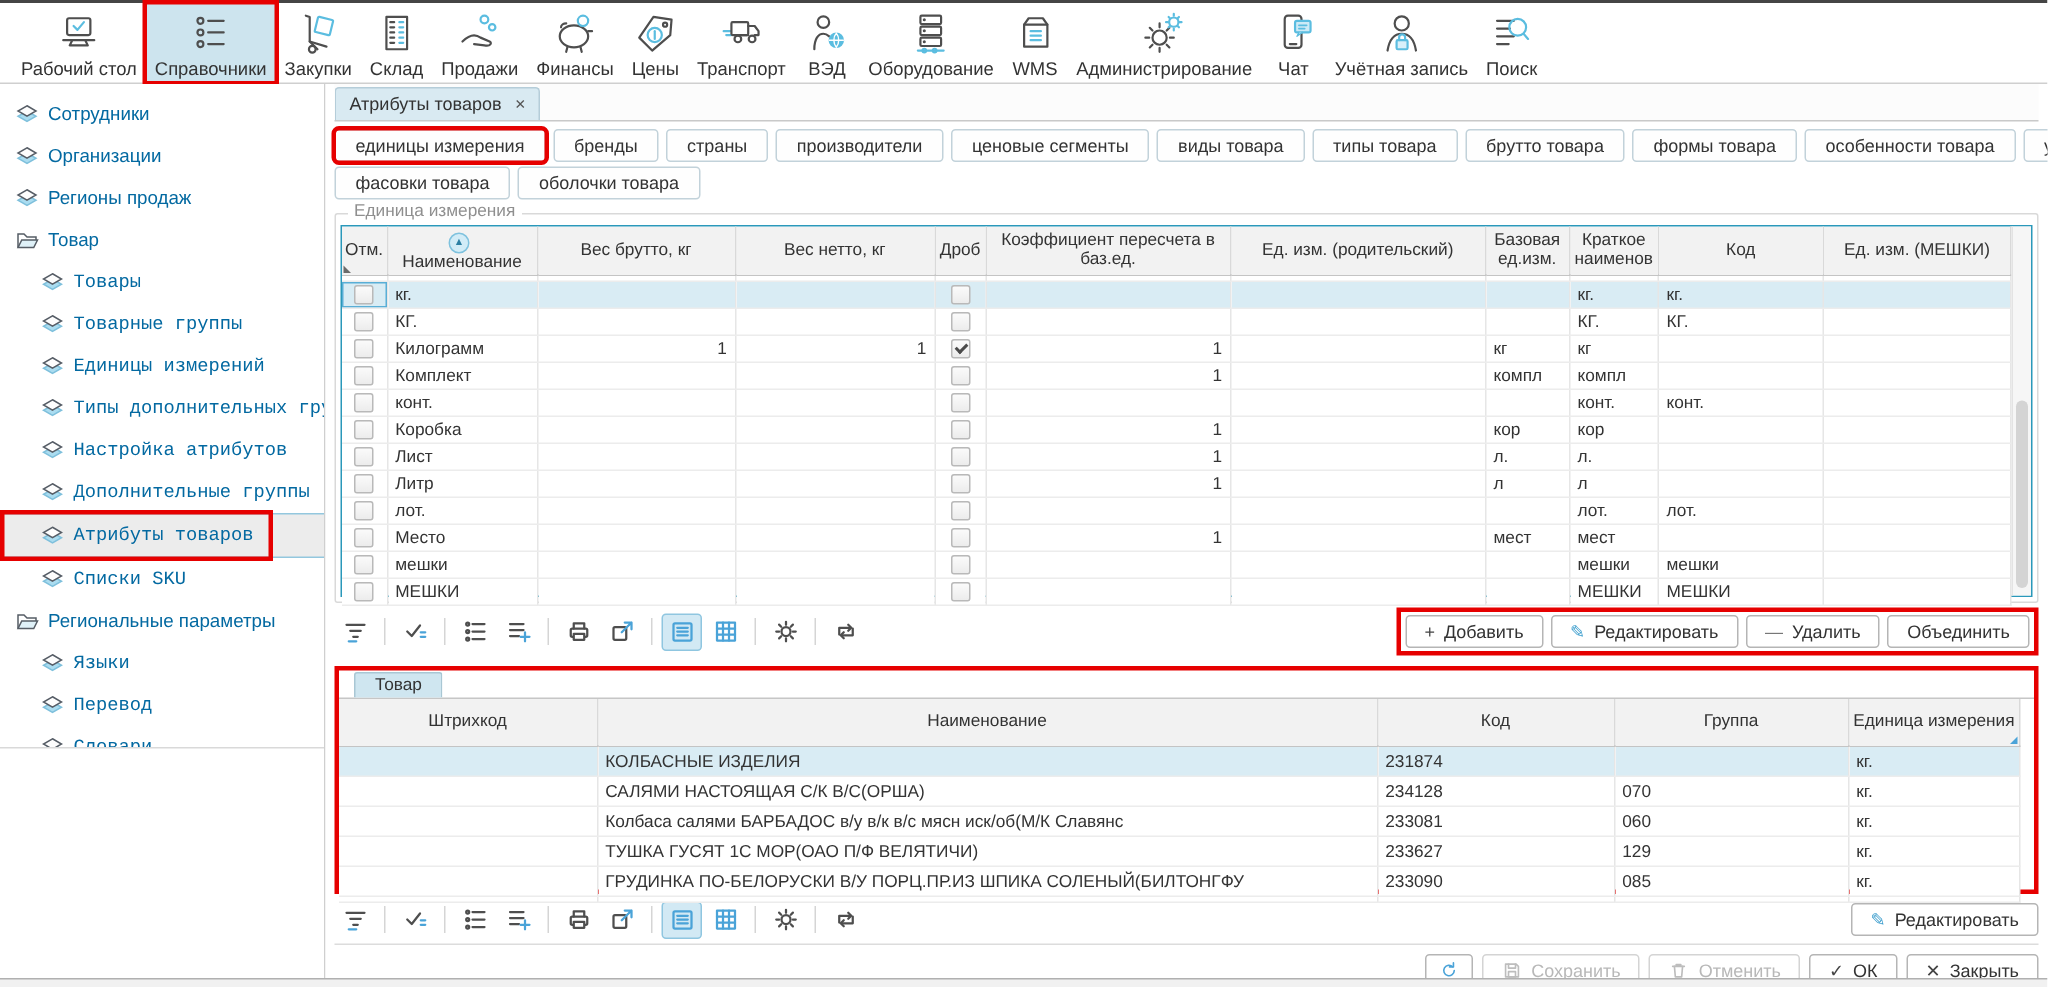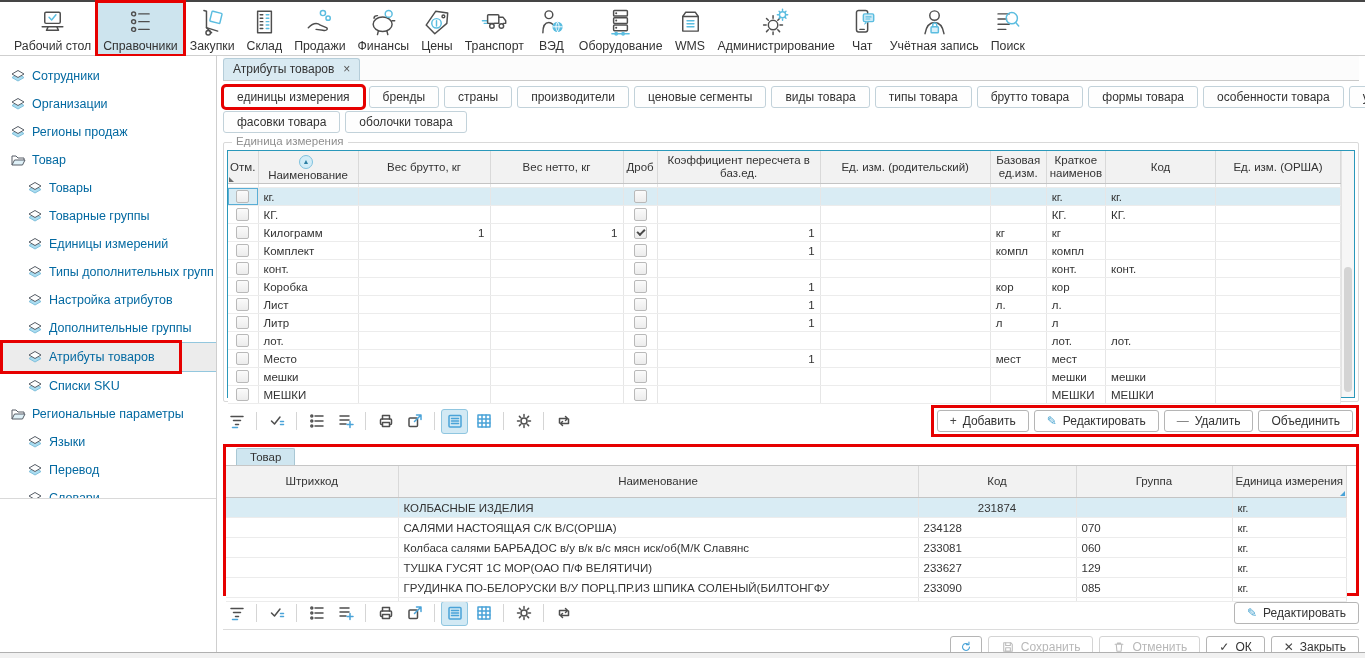--- a/index.html
+++ b/index.html
@@ -12,21 +12,21 @@
   .tb-item.selected{background:#cde4ee;}
   .tb-item.red-ring{outline:3px solid #e60000;outline-offset:-1px;}
   .tb-item svg{width:31px;height:31px;fill:none;stroke:#4e4e4e;stroke-width:1.7;stroke-linecap:round;stroke-linejoin:round;}
   .tb-item svg .ac{stroke:#5bbde0;}
   .tb-label{font-size:12.3px;color:#333;white-space:nowrap;margin-top:1px;}
   
   .main{position:absolute;top:56px;left:0;right:0;bottom:0;display:flex;}
   .sidebar{width:216px;border-right:1px solid #cfcfcf;background:#fff;flex:none;}
   .side-list{height:436px;border-bottom:1px solid #d9d9d9;overflow:hidden;padding-top:6px;}
   .side-item{height:28px;display:flex;align-items:center;gap:6px;padding-left:10px;font-size:12.5px;color:#0369a1;position:relative;white-space:nowrap;}
-  .side-item.ind{padding-left:27px;}
+  .side-item.ind{padding-left:27px;font-family:Liberation Mono, monospace;}
   .side-item svg{width:16px;height:16px;flex:none;}
   .side-item.selected{background:#ececec;border-top:1px solid #93c7de;border-bottom:1px solid #93c7de;}
   .side-item.selected::after{content:"";position:absolute;left:0;top:-3px;bottom:-3px;width:176px;border:3px solid #e60000;pointer-events:none;}
   .content{flex:1;position:relative;padding:0 6px;background:#fff;min-width:0;}
   
   .doctabs{height:24px;border-bottom:1px solid #c9c9c9;display:flex;align-items:flex-end;background:#fcfcfc;}
   .doctab{background:#d9eaf2;border:1px solid #b5cdd9;border-bottom:none;border-radius:3px 3px 0 0;padding:3px 9px 4px;font-size:12px;color:#333;display:flex;gap:9px;align-items:center;}
   .doctab-close{font-size:12px;color:#555;line-height:10px;}
   
   .subtabs{padding:5px 0 2px;}
@@ -449,21 +449,21 @@
                   <th class="chk corner-bl">Отм.</th>
                   <th><span class="sort-badge">▲</span>Наименование</th>
                   <th>Вес брутто, кг</th>
                   <th>Вес нетто, кг</th>
                   <th>Дроб</th>
                   <th>Коэффициент пересчета в баз.ед.</th>
                   <th>Ед. изм. (родительский)</th>
                   <th>Базовая ед.изм.</th>
                   <th>Краткое наименов</th>
                   <th>Код</th>
-                  <th>Ед. изм. (ОРША)</th>
+                  <th>Ед. изм. (МЕШКИ)</th>
                 </tr>
               </thead>
               <tbody>
                 <tr class="partial">
                   <td></td>
                   <td></td>
                   <td></td>
                   <td></td>
                   <td></td>
                   <td></td>
@@ -763,21 +763,21 @@
                   <th>Наименование</th>
                   <th>Код</th>
                   <th>Группа</th>
                   <th class="corner-br">Единица измерения</th>
                 </tr>
               </thead>
               <tbody>
                 <tr class="selected">
                   <td style="height: 19px;"></td>
                   <td style="height: 19px;">КОЛБАСНЫЕ ИЗДЕЛИЯ</td>
-                  <td style="height: 19px; text-align: center;">231874</td>
+                  <td style="height: 19px;">231874</td>
                   <td style="height: 19px;"></td>
                   <td style="height: 19px;">кг.</td>
                 </tr>
                 <tr>
                   <td style="height: 19px;"></td>
                   <td style="height: 19px; margin-top: 12px;">САЛЯМИ НАСТОЯЩАЯ С/К В/С(ОРША)</td>
                   <td style="height: 19px;">234128</td>
                   <td style="height: 19px;">070</td>
                   <td style="height: 19px;">кг.</td>
                 </tr>

